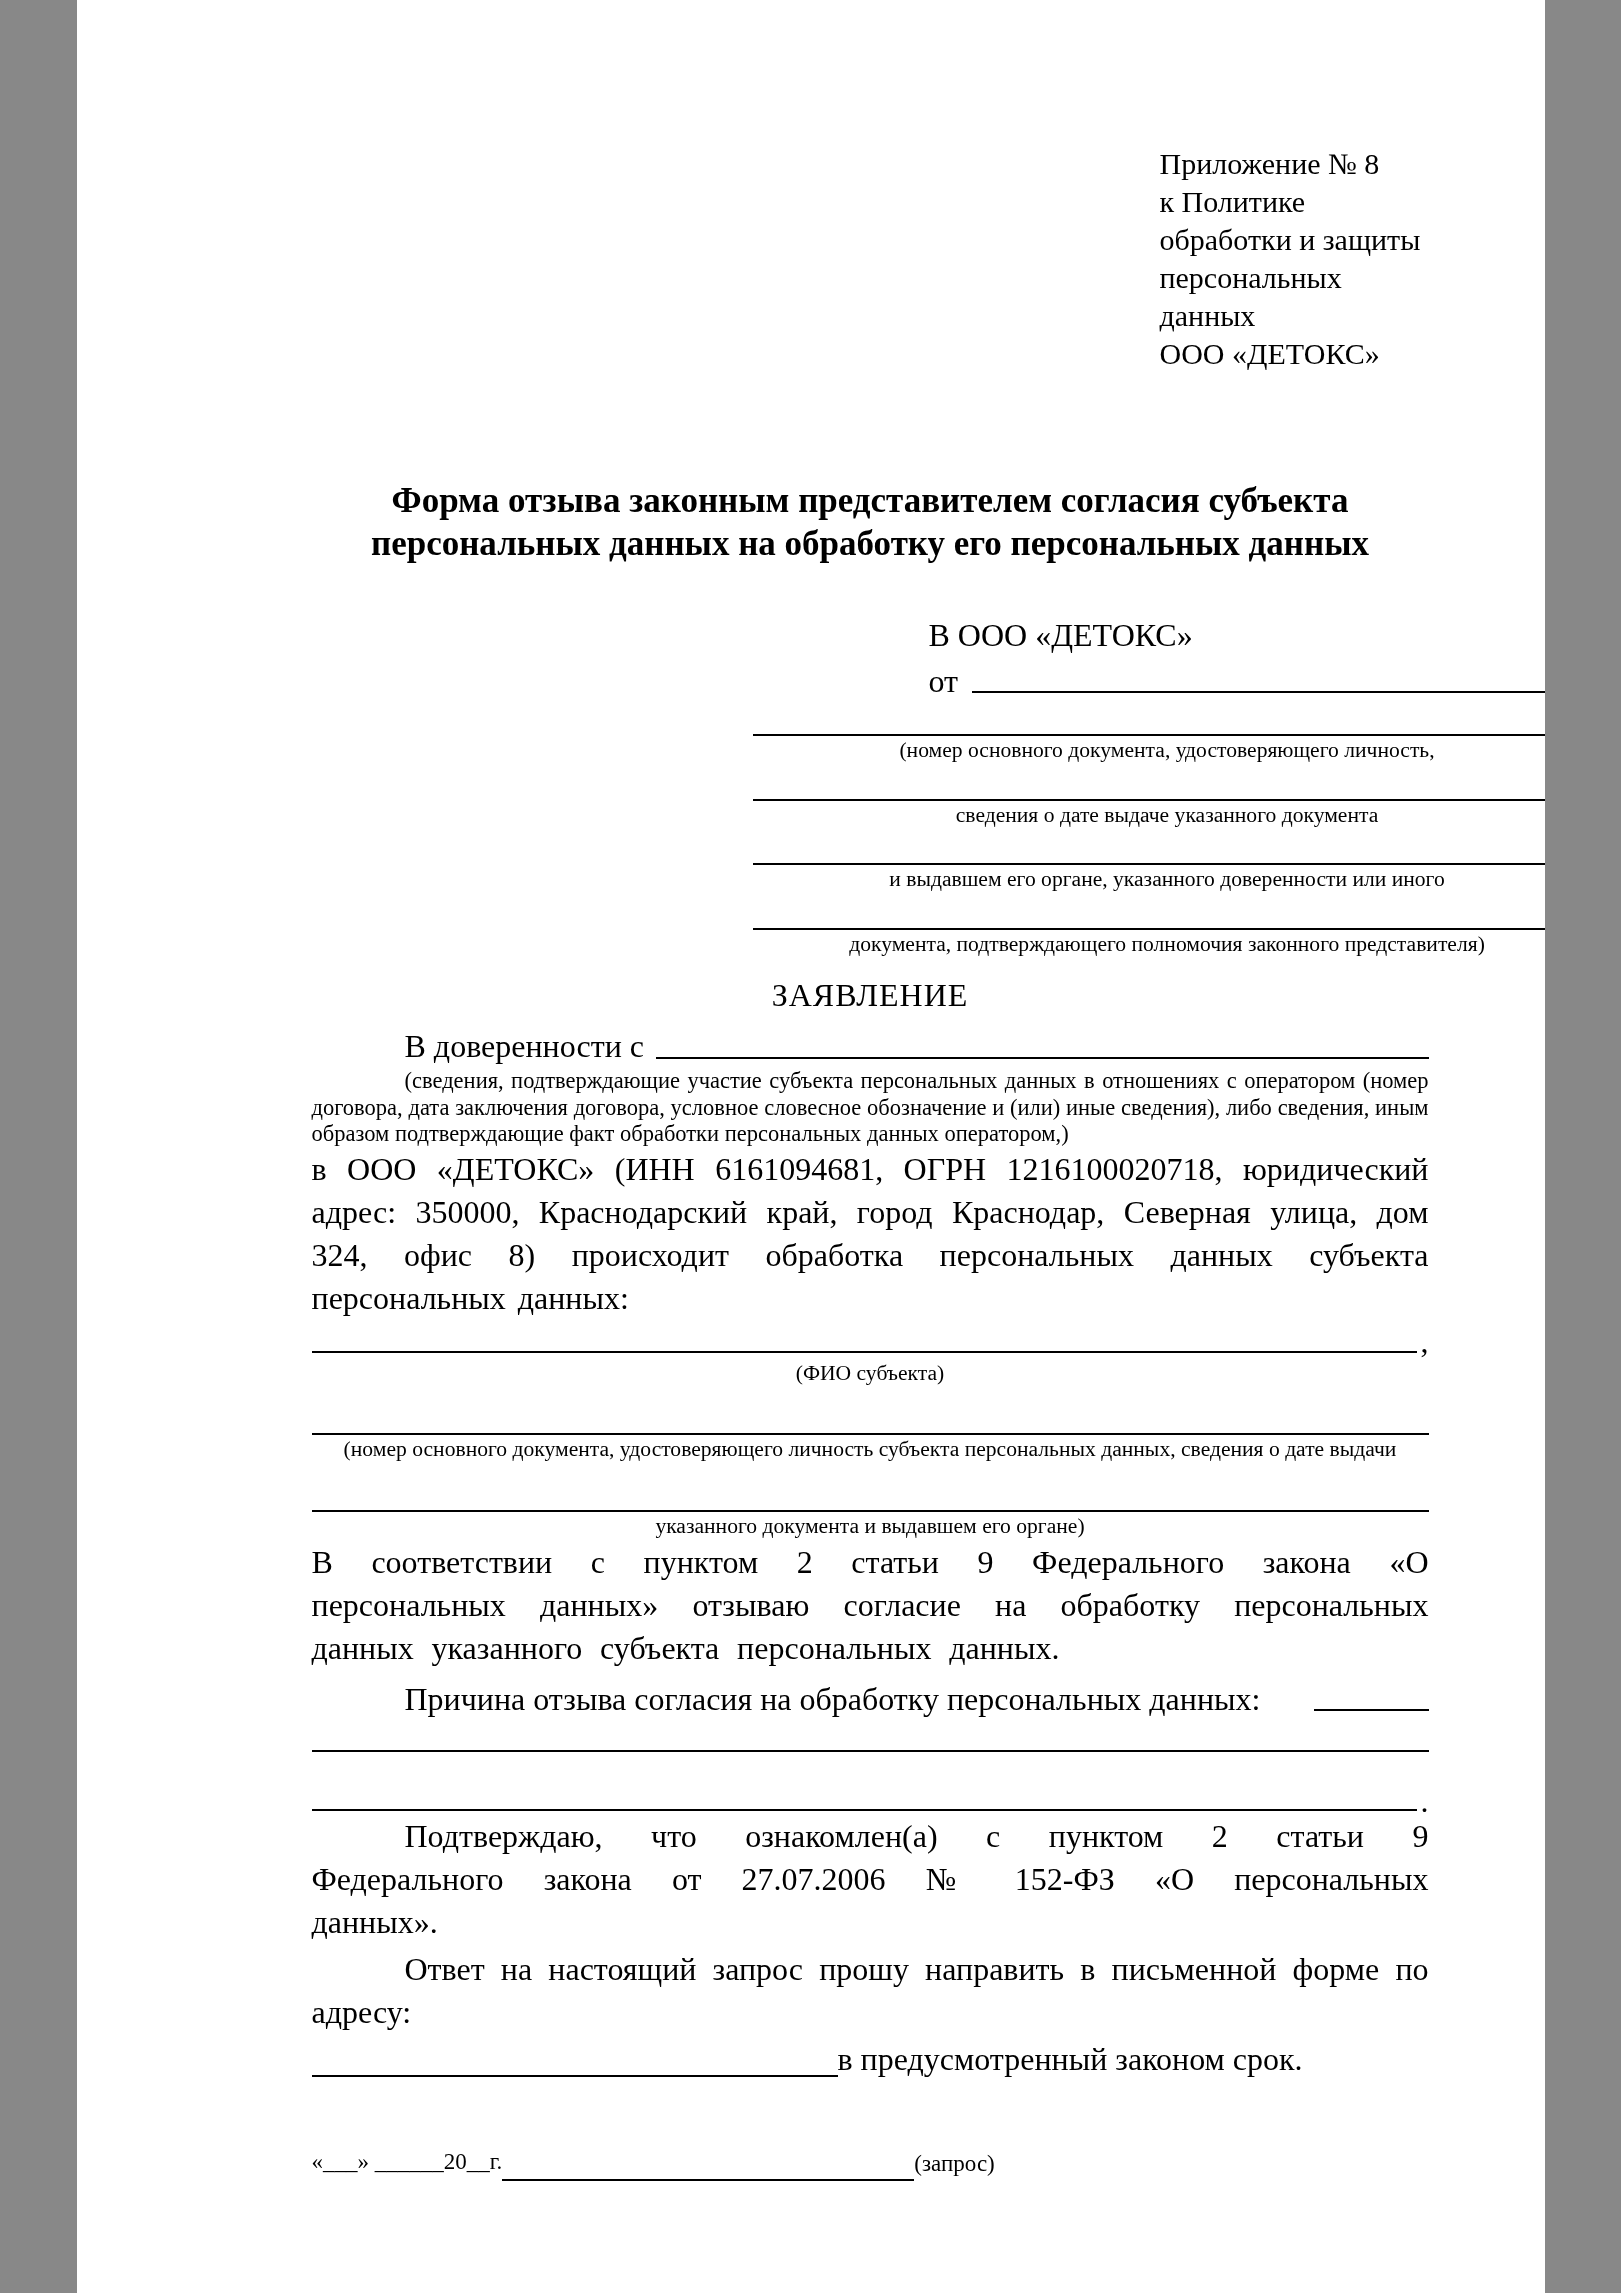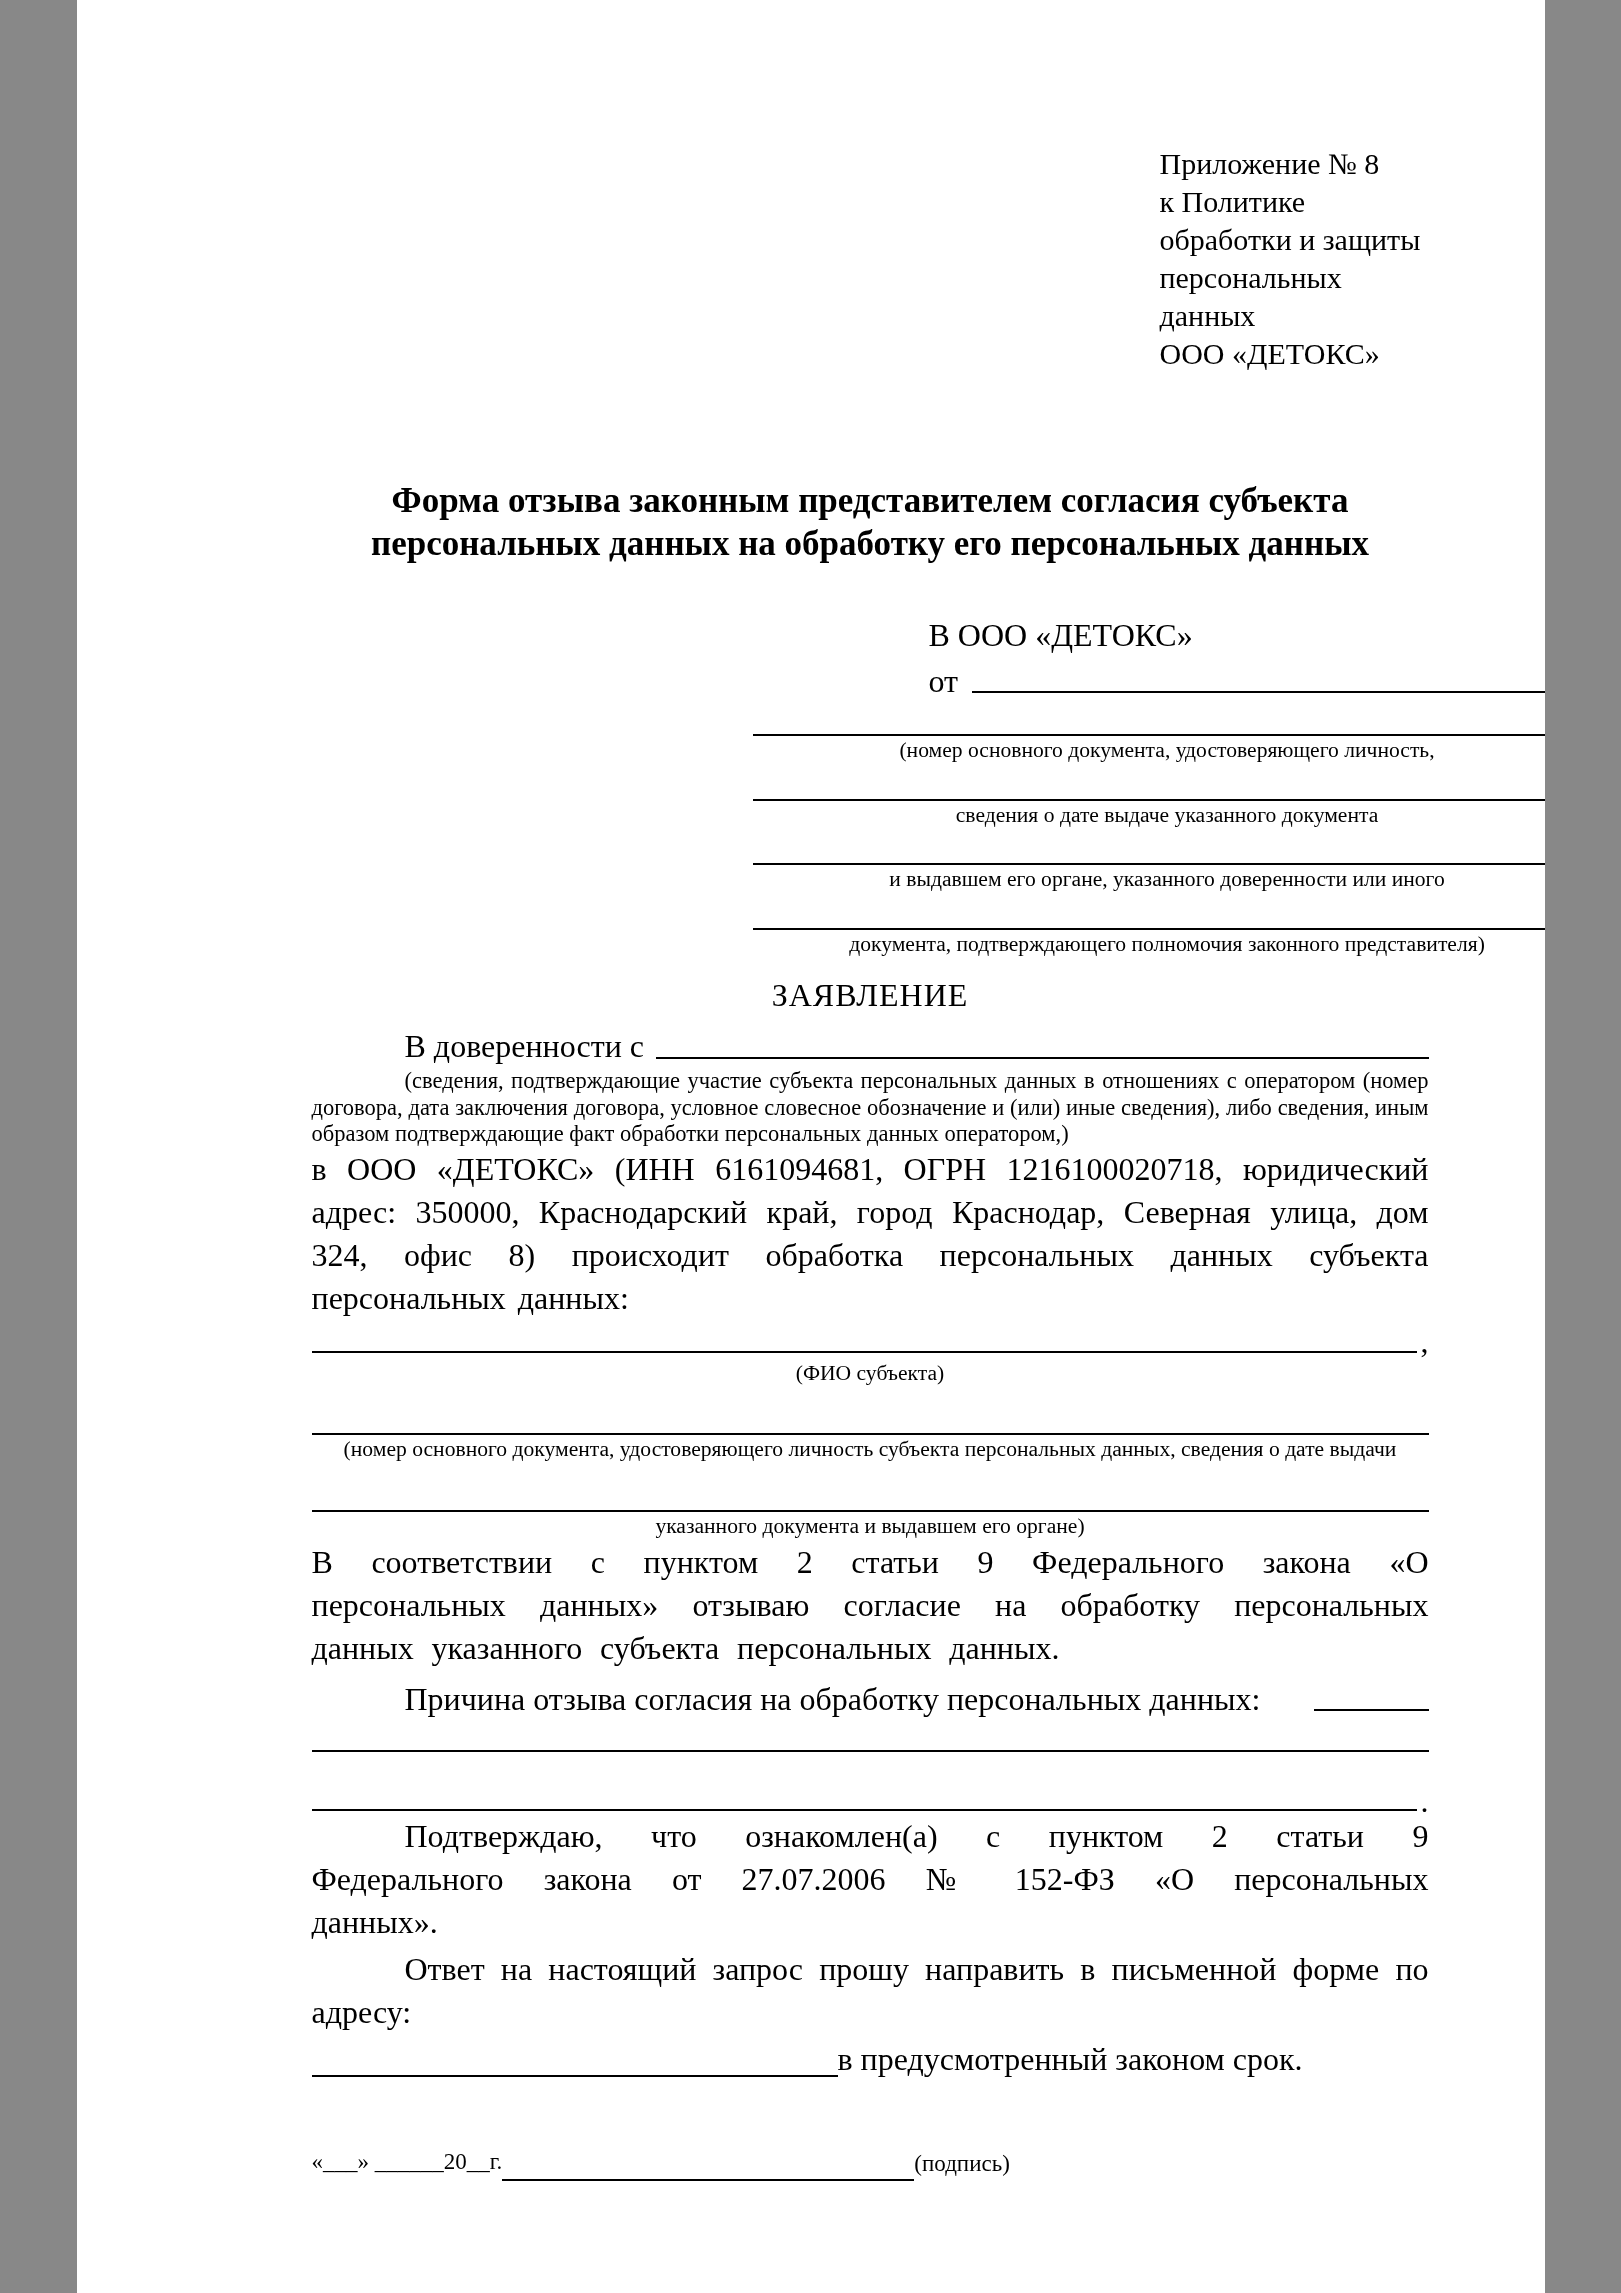--- a/index.html
+++ b/index.html
@@ -149,18 +149,18 @@
   <div class="reply-line">Ответ на настоящий запрос прошу направить в письменной форме по адресу:</div>
   <div class="flexrow reply-row">
     <span class="rfill"></span>
     <span class="txt">в предусмотренный законом срок.</span>
   </div>
 
   <div class="footer">
     <span class="dateline">«___» ______20__г.</span>
     <span class="sig">
       <span class="sigline"></span>
-      <span class="sigcap">(подпись)</span>
+      <span class="sigcap">(запрос)</span>
     </span>
   </div>
 
 </div>
 
 
 </body></html>

